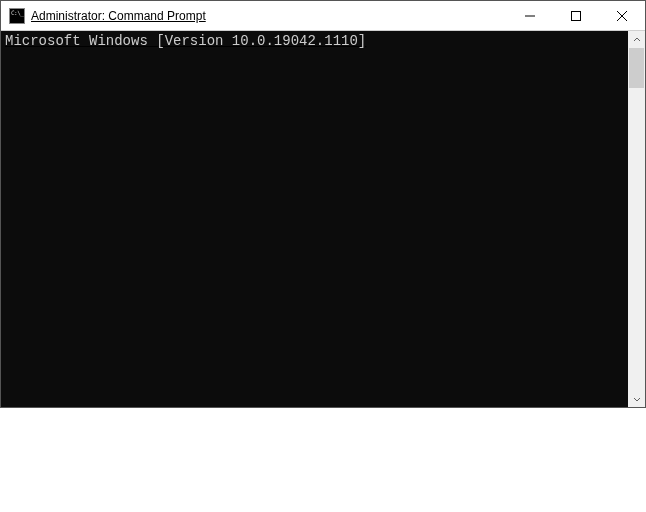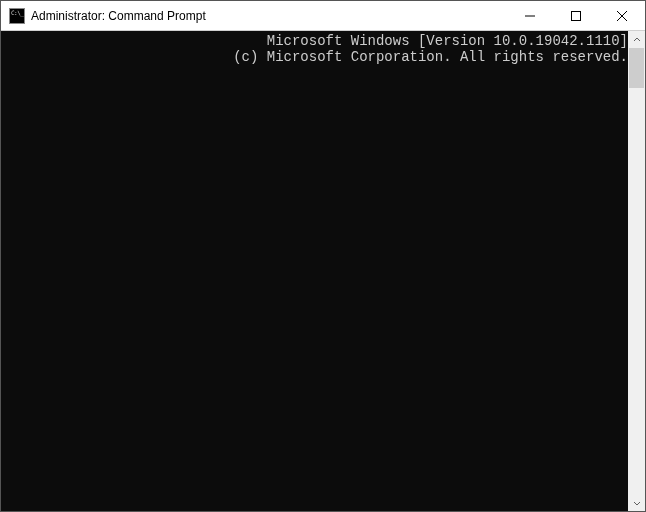--- a/index.html
+++ b/index.html
@@ -5,25 +5,26 @@
     * { margin: 0; padding: 0; box-sizing: border-box; }
     body {
       width: 646px;
       height: 512px;
       background: #fff;
       font-family: "Segoe UI", Tahoma, sans-serif;
       overflow: hidden;
     }
     .window {
       width: 646px;
-      height: 512px;
+      height: 408px;
       border: 1px solid #555;
       background: #fff;
       display: flex;
       flex-direction: column;
+      text-decoration: underline;
     }
     .titlebar {
       height: 30px;
       background: #fff;
       display: flex;
       align-items: center;
       border-bottom: 1px solid #d0d0d0;
       flex-shrink: 0;
     }
     .app-icon {
@@ -63,21 +64,20 @@
       display: flex;
       align-items: center;
       justify-content: center;
       cursor: pointer;
     }
     .win-btn svg { width: 10px; height: 10px; }
     .client {
       flex: 1;
       display: flex;
       min-height: 0;
-      text-align: right;
     }
     .terminal {
       flex: 1;
       background: #0c0c0c;
       color: #cccccc;
       font-family: Consolas, "Courier New", monospace;
       font-size: 14px;
       line-height: 16px;
       padding: 2px 0 0 4px;
       white-space: pre;
@@ -143,21 +143,21 @@
       </div>
       <div class="win-btn close">
         <svg viewBox="0 0 10 10">
             <line x1="0" y1="0" x2="10" y2="10" stroke="#000" stroke-width="1"></line>
             <line x1="10" y1="0" x2="0" y2="10" stroke="#000" stroke-width="1"></line>
           </svg>
       </div>
     </div>
   </div>
   <div class="client">
-    <div class="terminal"><span class="line">Microsoft Windows [Version 10.0.19042.1110]</span><span class="line">(c) Microsoft Corporation. All rights reserved.</span><span class="line"></span></div>
+    <div class="terminal"><span class="line">Microsoft Windows [Version 10.0.19042.1110]</span><span class="line"></span></div>
     <div class="scrollbar">
       <div class="scroll-arrow up">
         <svg viewBox="0 0 8 8">
             <polyline points="1,5 4,2 7,5" fill="none" stroke="#606060" stroke-width="1"></polyline>
           </svg>
       </div>
       <div class="scroll-thumb"></div>
       <div class="scroll-arrow down">
         <svg viewBox="0 0 8 8">
             <polyline points="1,3 4,6 7,3" fill="none" stroke="#606060" stroke-width="1"></polyline>

